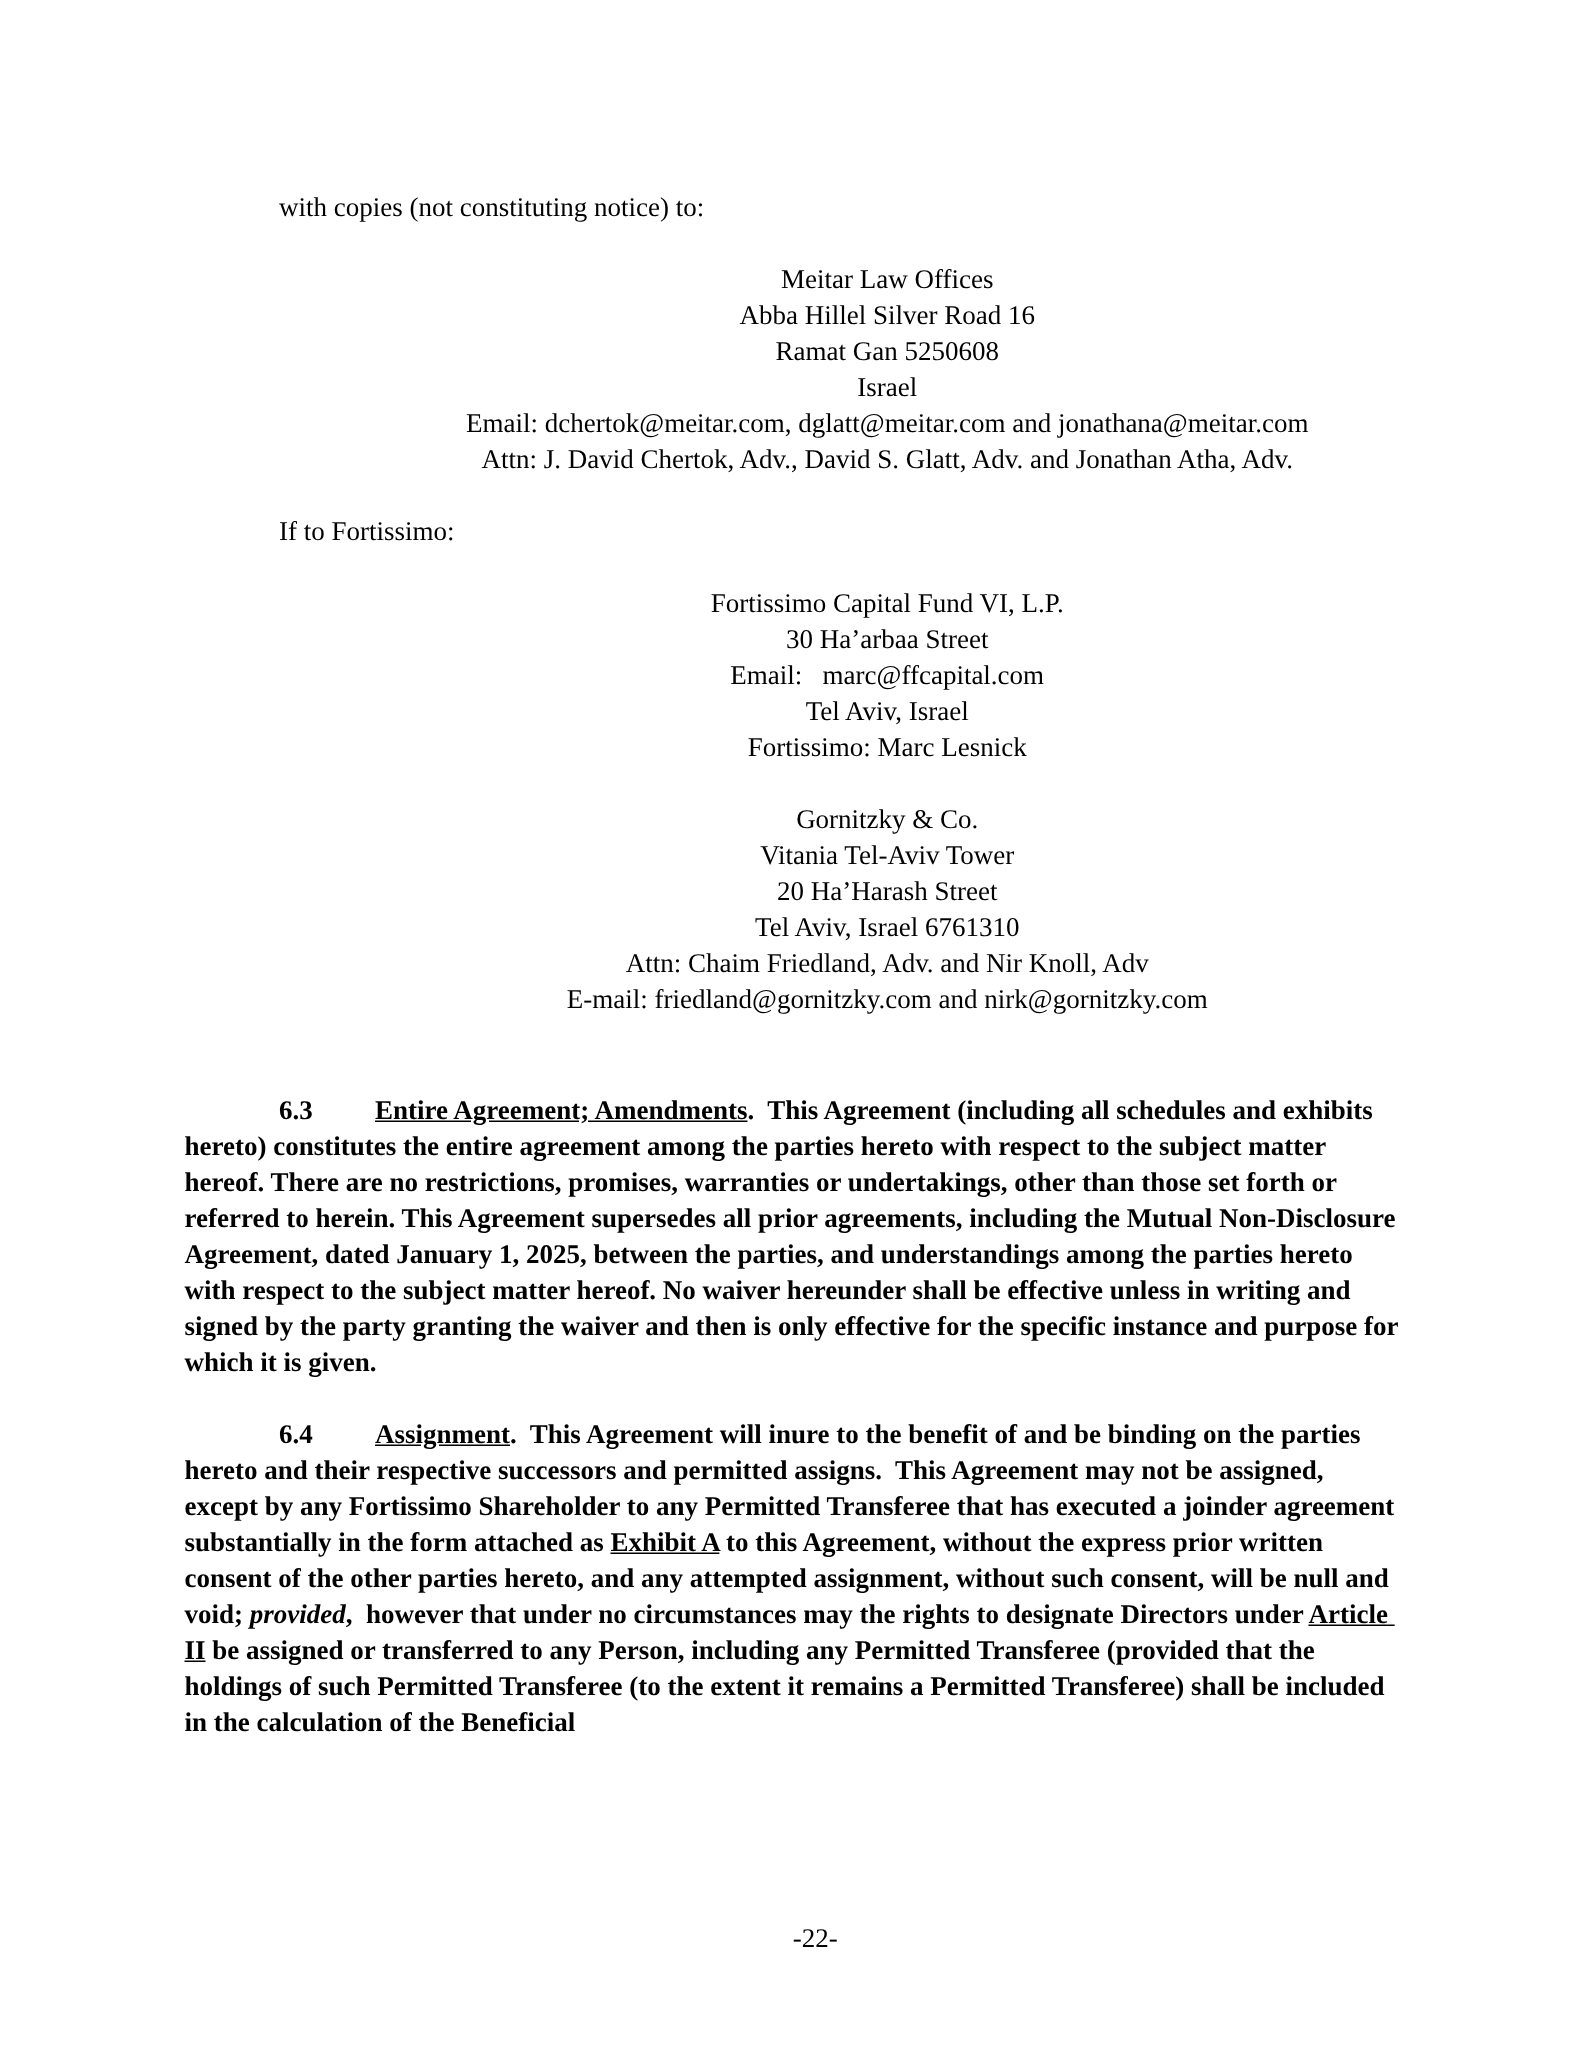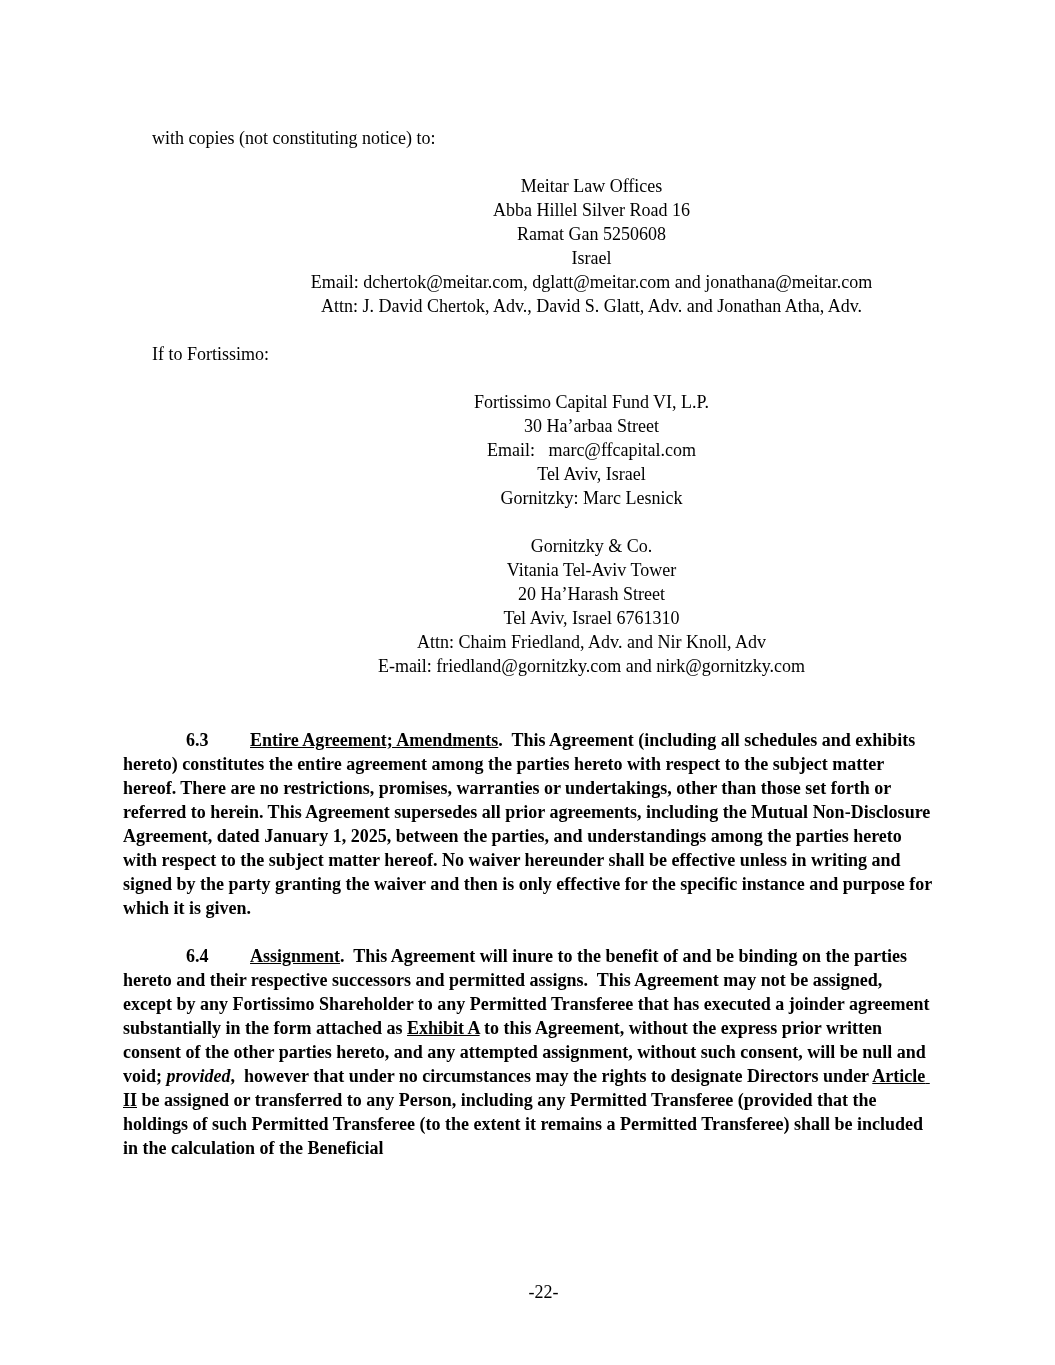--- a/index.html
+++ b/index.html
@@ -18,21 +18,21 @@
     line-height: 24px;
     overflow: hidden;
   }
   .content {
     position: absolute;
     top: 126px;
     left: 123px;
     width: 810px;
   }
   .lead {
-    margin-left: 29px;
+    margin-left: 63px;
     margin-bottom: 24px;
     white-space: pre-wrap;
   }
   .addr {
     margin-left: 127px;
     margin-bottom: 24px;
     white-space: pre-wrap;
     text-align: center;
   }
   .addr-line {
@@ -75,21 +75,21 @@
 
 <div class="page">
   <div class="content">
 
     <div class="lead">with copies (not constituting notice) to:</div>
 
     <div class="addr"><div class="addr-line">Meitar Law Offices</div><div class="addr-line">Abba Hillel Silver Road 16</div><div class="addr-line">Ramat Gan 5250608</div><div class="addr-line">Israel</div><div class="addr-line">Email: dchertok@meitar.com, dglatt@meitar.com and jonathana@meitar.com</div><div class="addr-line">Attn: J. David Chertok, Adv., David S. Glatt, Adv. and Jonathan Atha, Adv.</div></div>
 
     <div class="lead">If to Fortissimo:</div>
 
-    <div class="addr"><div class="addr-line">Fortissimo Capital Fund VI, L.P.</div><div class="addr-line">30 Ha’arbaa Street</div><div class="addr-line">Email:   marc@ffcapital.com</div><div class="addr-line">Tel Aviv, Israel</div><div class="addr-line">Gornitzky: Marc Lesnick</div></div>
+    <div class="addr"><div class="addr-line">Fortissimo Capital Fund VI, L.P.</div><div class="addr-line">30 Ha’arbaa Street</div><div class="addr-line">Email:   marc@ffcapital.com</div><div class="addr-line">Tel Aviv, Israel</div><div class="addr-line">Fortissimo: Marc Lesnick</div></div>
 
 
     <div class="addr"><div class="addr-line">Gornitzky &amp; Co.</div><div class="addr-line">Vitania Tel-Aviv Tower</div><div class="addr-line">20 Ha’Harash Street</div><div class="addr-line">Tel Aviv, Israel 6761310</div><div class="addr-line">Attn: Chaim Friedland, Adv. and Nir Knoll, Adv</div><div class="addr-line">E-mail: friedland@gornitzky.com and nirk@gornitzky.com</div></div>
 
     <p class="section section-63"><span class="secnum">6.3</span><span><span class="run-underline">Entire Agreement; Amendments</span><span>.  This Agreement (including all schedules and exhibits hereto) constitutes the entire agreement among the parties hereto with respect to the subject matter hereof. There are no restrictions, promises, warranties or undertakings, other than those set forth or referred to herein. This Agreement supersedes all prior agreements, including the Mutual Non-Disclosure Agreement, dated January 1, 2025, between the parties, and understandings among the parties hereto with respect to the subject matter hereof. No waiver hereunder shall be effective unless in writing and signed by the party granting the waiver and then is only effective for the specific instance and purpose for which it is given.</span></span></p>
 
     <p class="section section-64"><span class="secnum">6.4</span><span><span class="run-underline">Assignment</span><span>.  This Agreement will inure to the benefit of and be binding on the parties hereto and their respective successors and permitted assigns.  This Agreement may not be assigned, except by any Fortissimo Shareholder to any Permitted Transferee that has executed a joinder agreement substantially in the form attached as </span><span class="run-underline">Exhibit A</span><span> to this Agreement, without the express prior written consent of the other parties hereto, and any attempted assignment, without such consent, will be null and void; </span><span class="run-italic">provided</span><span>,  however that under no circumstances may the rights to designate Directors under </span><span class="run-underline">Article II</span><span> be assigned or transferred to any Person, including any Permitted Transferee (provided that the holdings of such Permitted Transferee (to the extent it remains a Permitted Transferee) shall be included in the calculation of the Beneficial</span></span></p>
 
   </div>
 

